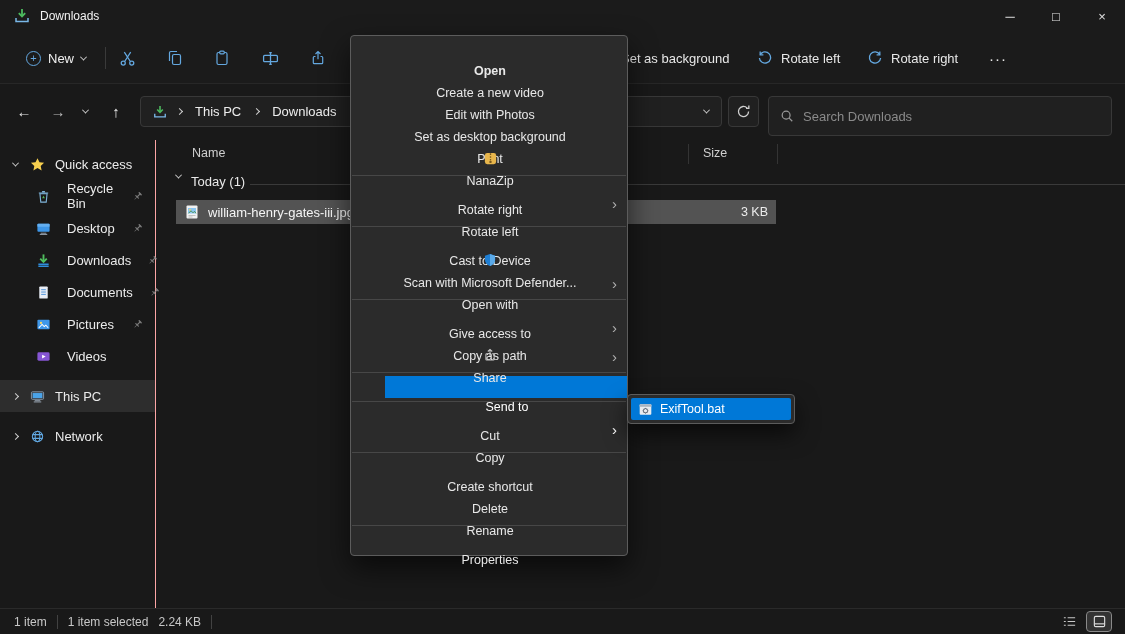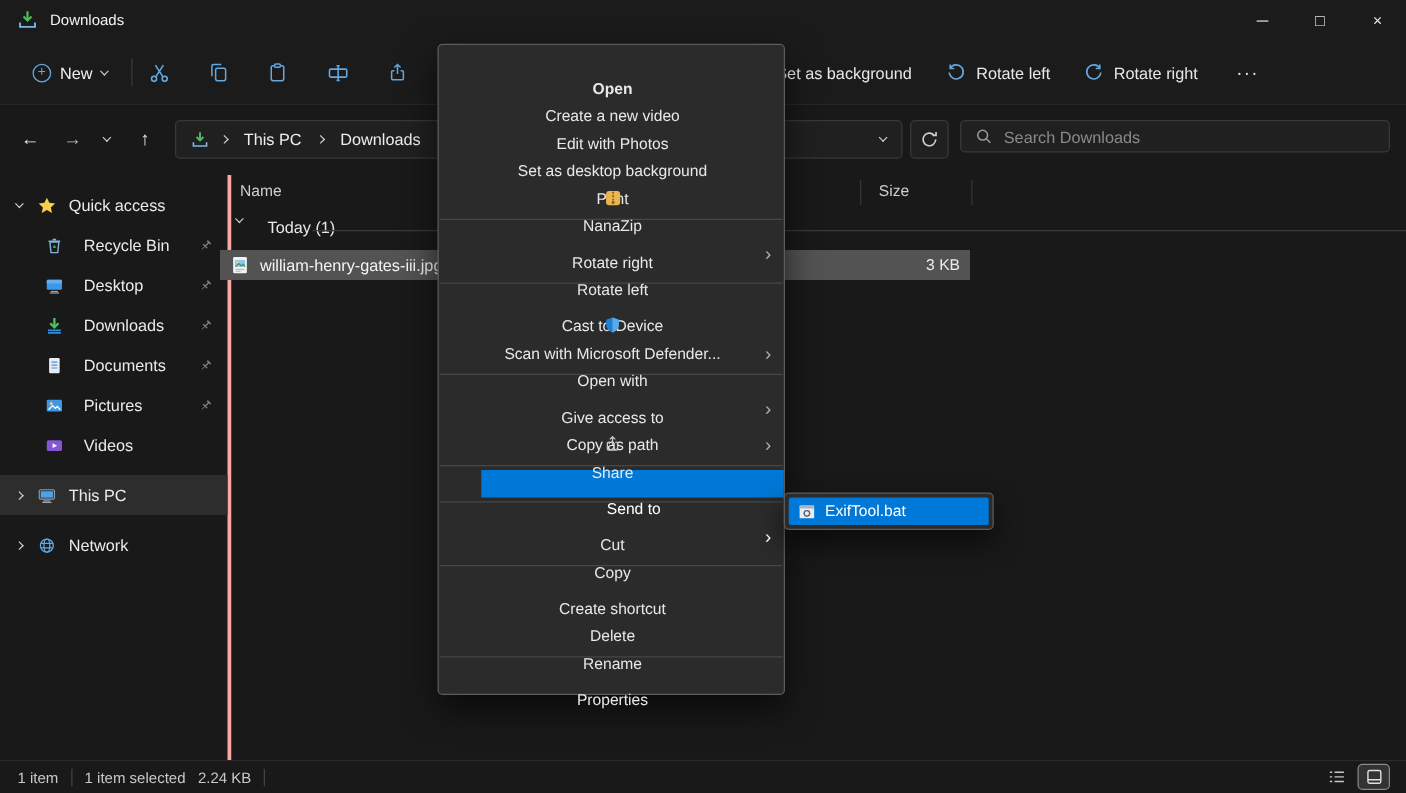--- a/index.html
+++ b/index.html
@@ -29,47 +29,47 @@
 
   
   .navbar { position:absolute; top:94px; left:0; right:0; height:36px; }
   .nav-btn { position:absolute; top:2px; width:32px; height:30px; display:flex; align-items:center; justify-content:center; font-size:15px; color:#e8e8e8; border-radius:4px; }
   .nav-btn.dim { color:#bdbdbd; }
   .address-bar { position:absolute; left:140px; top:2px; width:582px; height:31px; background:#202020; border:1px solid #383838; border-radius:4px; display:flex; align-items:center; padding:0 12px; gap:6px; }
   .crumb { color:#ededed; padding:0 3px; }
   .crumb-sep { display:inline-flex; padding:0 4px; }
   .ab-chevron { margin-left:auto; }
   .refresh-btn { position:absolute; left:728px; top:2px; width:31px; height:31px; background:#202020; border:1px solid #383838; border-radius:4px; display:flex; align-items:center; justify-content:center; }
-  .search-box { position:absolute; left:768px; top:2px; width:344px; height:26px; background:#202020; border:1px solid #383838; border-radius:4px; display:flex; align-items:center; padding:0 11px; gap:9px; }
+  .search-box { position:absolute; left:768px; top:2px; width:344px; height:40px; background:#202020; border:1px solid #383838; border-radius:4px; display:flex; align-items:center; padding:0 11px; gap:9px; }
   .search-box input { flex:1; background:transparent; border:none; outline:none; color:#e8e8e8; font-size:13px; font-family:inherit; }
   .search-box input::placeholder { color:#8a8a8a; }
 
   
   .chev { display:inline-block; width:6px; height:6px; border-right:1.4px solid #cfcfcf; border-bottom:1.4px solid #cfcfcf; }
   .chev.down { transform:rotate(45deg) translate(-1px,-1px); }
   .chev.right { transform:rotate(-45deg); }
   .chev.tiny { width:5px; height:5px; }
 
   
-  .sidebar { position:absolute; left:0; top:140px; bottom:26px; width:185px; border-right:3px solid #fca5a5; padding-top:8px; }
+  .sidebar { position:absolute; left:0; top:140px; bottom:26px; width:156px; border-right:1px solid #fca5a5; padding-top:8px; }
   .side-item { height:32px; display:flex; align-items:center; gap:10px; padding-left:10px; color:#ebebeb; cursor:default; }
   .side-item .expander { width:10px; display:flex; justify-content:center; }
   .side-item.child { padding-left:36px;gap:16px; }
   .side-item.selected { background:#2d2d2d; }
   .side-item.gap-top { margin-top:8px; }
   .pin { margin-left:auto; margin-right:12px; opacity:.85; }
 
   
   .content { position:absolute; left:161px; top:130px; right:0; bottom:26px; }
   .col-headers { position:absolute; top:10px; left:0; right:0; height:28px; font-size:12.5px; color:#cfcfcf; }
   .col-name { position:absolute; left:31px; top:6px; }
   .col-size { position:absolute; left:542px; top:6px; }
   .col-line { position:absolute; top:4px; width:1px; height:20px; background:#343434; }
   .col-line.l1 { left:527px; } .col-line.l2 { left:616px; }
-  .group-row { position:absolute; top:44px; left:28px; display:flex; align-items:flex-start; gap:20px; color:#e8e8e8; }
+  .group-row { position:absolute; top:44px; left:15px; display:flex; align-items:flex-start; gap:10px; color:#e8e8e8; }
   .group-line { position:absolute; top:54px; left:89px; right:0; height:1px; background:#3a3a3a; }
   .file-row { position:absolute; top:70px; left:15px; width:600px; height:24px; background:#535353; display:flex; align-items:center; gap:8px; padding:0 8px; color:#f5f5f5; }
   .f-size { margin-left:auto; font-size:12.5px; color:#ececec; }
 
   
   .statusbar { position:absolute; left:0; right:0; bottom:0; height:26px; border-top:1px solid #2a2a2a; display:flex; align-items:center; gap:10px; padding:0 14px; font-size:12px; color:#c8c8c8; background:#191919; }
   .st-div { width:1px; height:14px; background:#424242; }
   .view-btns { margin-left:auto; display:flex; gap:6px; }
   .view-btn { width:24px; height:19px; display:flex; align-items:center; justify-content:center; border-radius:3px; }
   .view-btn.active { background:#333; outline:1px solid #8a8a8a; }

